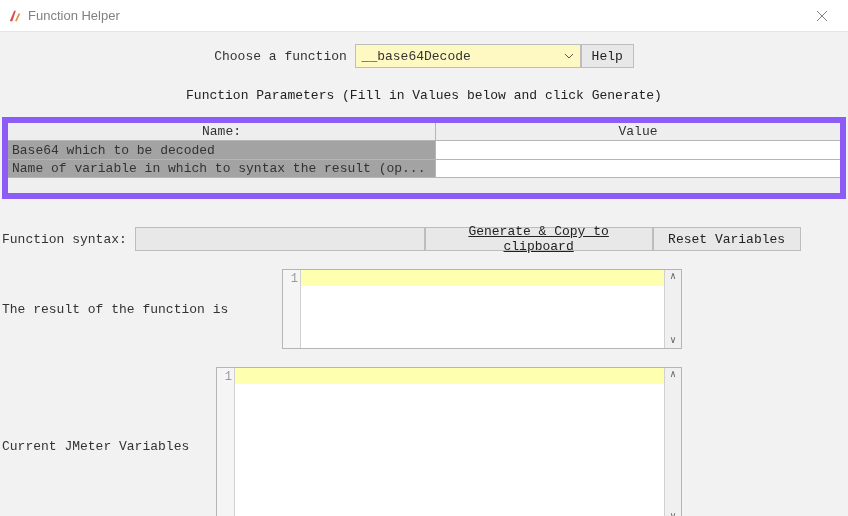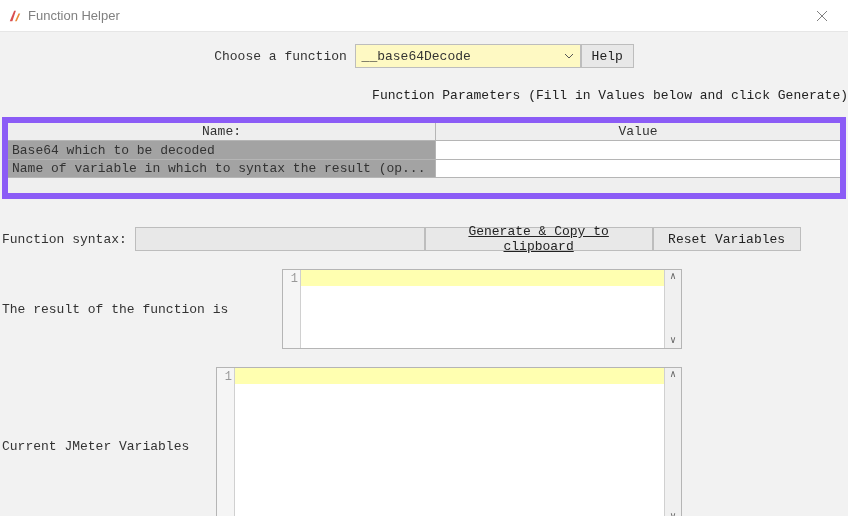--- a/index.html
+++ b/index.html
@@ -62,21 +62,21 @@
     border: 1px solid #bdbdbd;
     padding: 0 10px;
     font-family: "Courier New", monospace;
     font-size: 13px; color: #222;
     display: inline-flex; align-items: center; justify-content: center;
     cursor: default;
   }
 
   
   .params-heading {
-    text-align: right;
+    text-align: center;
     margin-bottom: 4px;
     color: #222;
   }
 
   
   .param-table {
     width: 844px;
     margin: 14px auto;
     border: 6px solid #8b5cf6;
     background: #a3a3a3;

